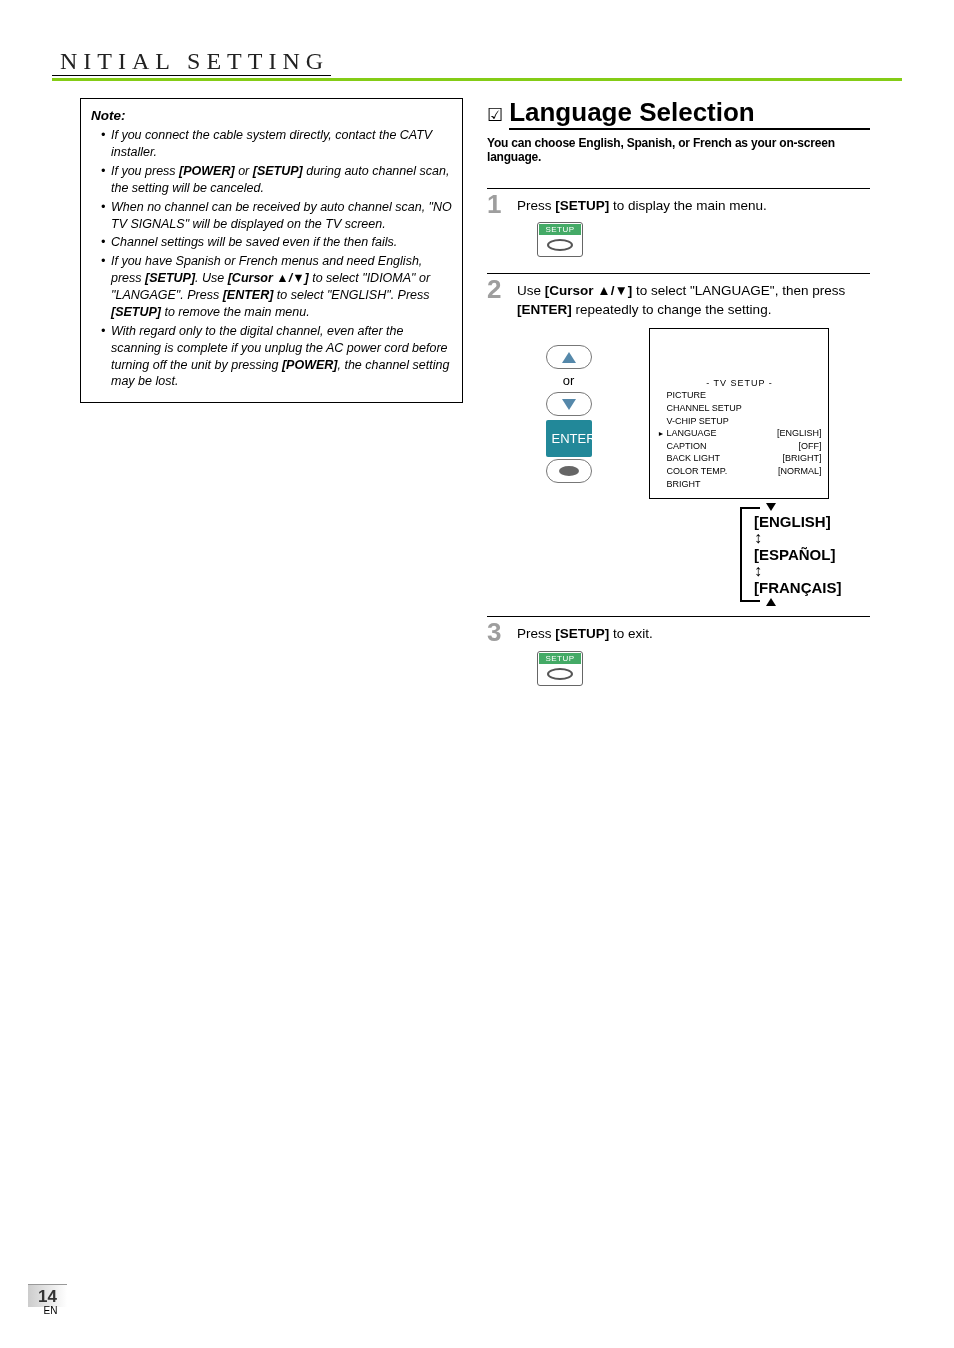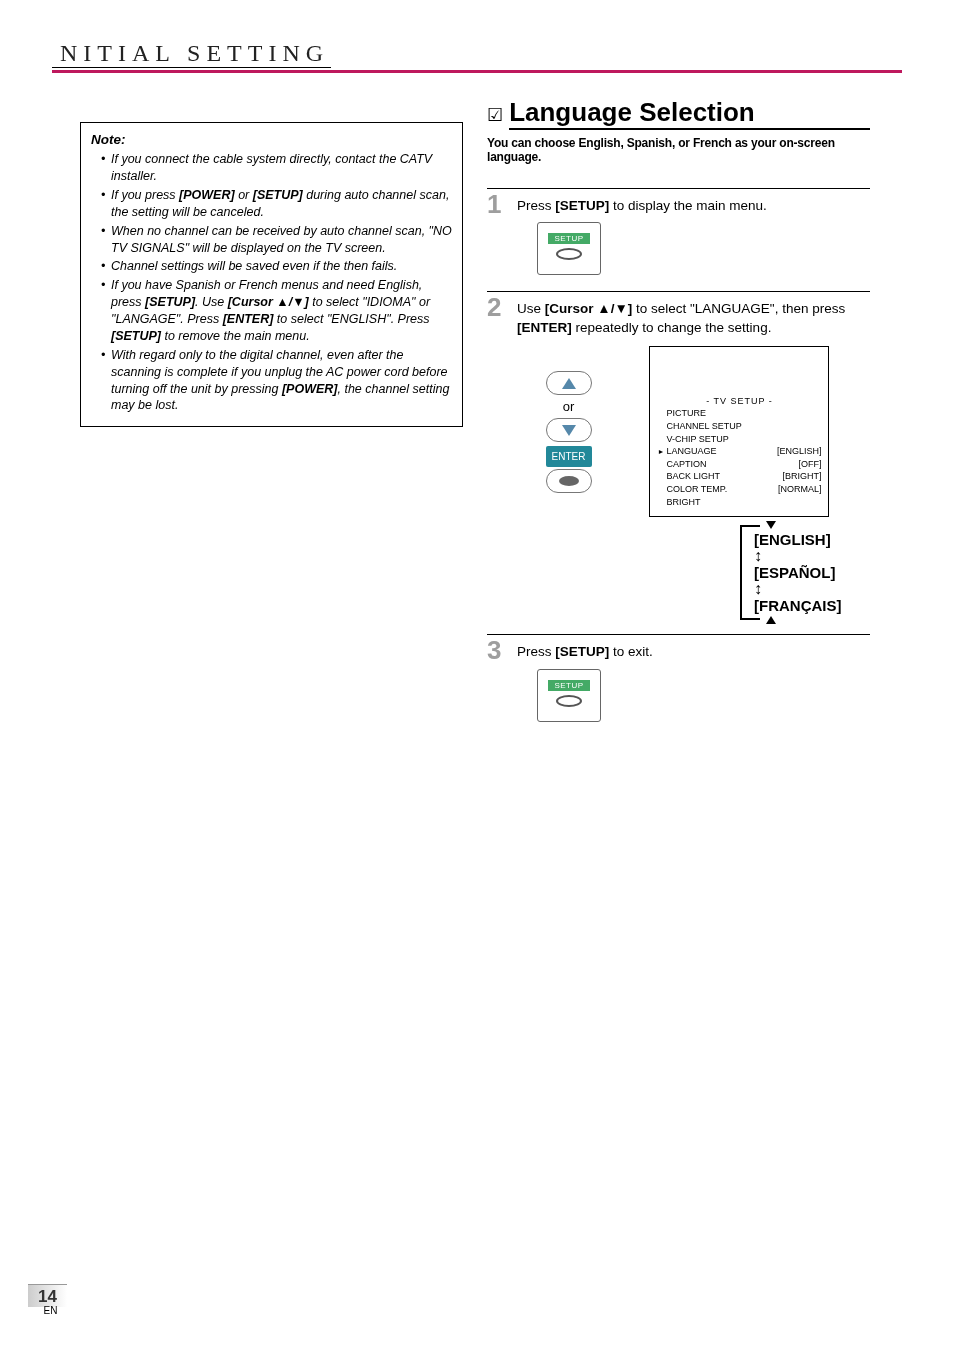--- a/index.html
+++ b/index.html
@@ -7,24 +7,24 @@
     font-family: "Segoe UI", Arial, sans-serif;
     color: #000;
     background: #fff;
     width: 954px;
     height: 1348px;
     position: relative;
     font-size: 13px;
   }
   .page-header {
     position: absolute;
-    top: 40px;
+    top: 48px;
     left: 52px;
     right: 52px;
-    border-bottom: 3px solid #be185d;
+    border-bottom: 3px solid #84cc16;
     padding-bottom: 2px;
   }
   .page-header .title {
     font-family: Georgia, "Times New Roman", serif;
     font-size: 24px;
     letter-spacing: 6px;
     border-bottom: 1px solid #000;
     display: inline-block;
     padding: 0 2px 0 8px;
     color: #222;
@@ -39,21 +39,20 @@
   }
   .col {
     flex: 1;
   }
   .note-box {
     border: 1px solid #000;
     padding: 8px 10px 10px 10px;
     font-style: italic;
     font-size: 12.5px;
     line-height: 1.35;
-    margin-top: 24px;
   }
   .note-box .note-label {
     font-weight: bold;
     font-size: 13.5px;
   }
   .note-box ul {
     list-style: none;
     padding-left: 10px;
     margin-top: 2px;
   }
@@ -112,41 +111,41 @@
   .step-text { flex:1; font-size:13.5px; line-height:1.4; padding-top:4px;}
   .step-divider {
     border-top:1px solid #000;
     margin-bottom:4px;
   }
   .setup-btn {
     margin: 6px 0 0 50px;
     display:inline-block;
     border:1px solid #666;
     border-radius:3px;
-    padding:10px;
+    padding:1px;
     text-align:center;
   }
   .setup-btn .lbl {
     background:#4a6; color:#fff; font-size:8px; padding:1px 6px; letter-spacing:0.5px; display:block;
   }
   .setup-btn .oval {
     width:42px; height:20px; display:flex; align-items:center; justify-content:center;
   }
   .setup-btn .oval .ell {
     width:26px; height:12px; border:2px solid #555; border-radius:50%;
   }
   .remote-btn {
     border:1px solid #777; border-radius:12px;
     width:46px; height:24px; display:flex; align-items:center; justify-content:center;
     margin:4px auto;
   }
   .remote-btn.tri-up .t { width:0;height:0;border-left:7px solid transparent;border-right:7px solid transparent;border-bottom:11px solid #58a; }
   .remote-btn.tri-down .t { width:0;height:0;border-left:7px solid transparent;border-right:7px solid transparent;border-top:11px solid #58a; }
   .or-lbl { text-align:center; font-size:13px; margin:2px 0;}
-  .enter-lbl { background:#289; color:#fff; font-size:10px; padding:5px 6px; text-align:center; border-radius:2px; margin:4px auto 0 auto; width:46px;}
+  .enter-lbl { background:#289; color:#fff; font-size:13px; padding:11px 6px; text-align:center; border-radius:2px; margin:4px auto 0 auto; width:46px;}
   .ell-btn { border:1px solid #777; border-radius:12px; width:46px; height:24px; display:flex; align-items:center; justify-content:center; margin:2px auto;}
   .ell-btn .d { width:20px; height:10px; background:#666; border-radius:50%;}
   .step2-media {
     display:flex;
     gap:40px;
     margin-top:8px;
     align-items:center;
     justify-content:center;
   }
   .remote-col {width:80px;}

